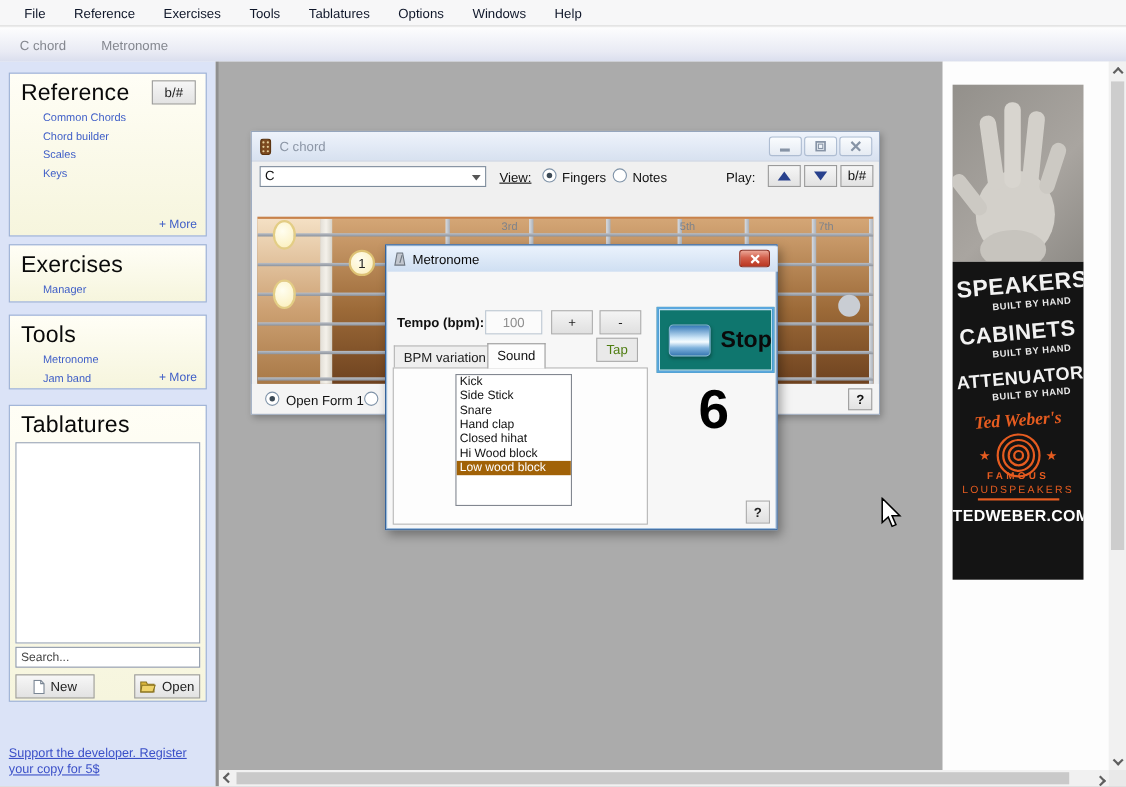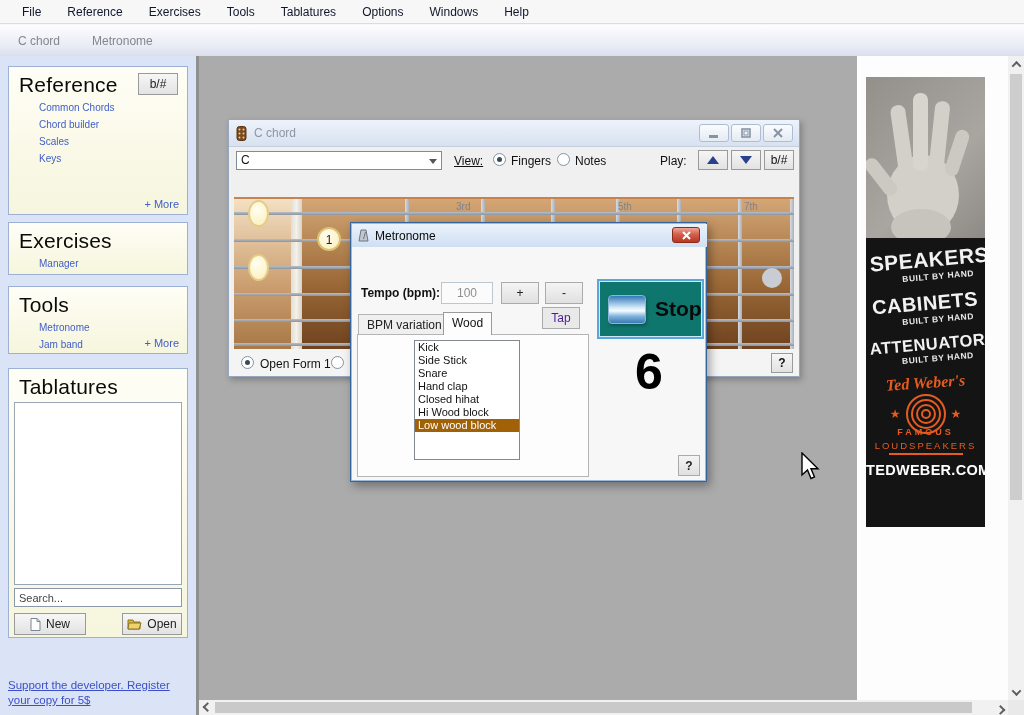--- a/index.html
+++ b/index.html
@@ -78,21 +78,21 @@
   
   #metro { left:350px; top:222px; width:357px; height:260px; background:#f7f7f7; border:1px solid #35639b; box-shadow:0 0 0 1px #9dbcdc inset, 3px 4px 9px rgba(0,0,0,0.35); }
   #metro-title { position:absolute; left:1px; top:1px; width:355px; height:23px; background:linear-gradient(180deg,#eaf2fc,#cfdff2); display:flex; align-items:center; padding-left:6px; }
   #metro-title .ttl { color:#0a0a0a; margin-left:6px; }
   #metro-close { position:absolute; right:7px; top:3px; width:28px; height:16px; background:linear-gradient(180deg,#eca797,#d3604c 45%,#b93722); border:1px solid #8e2a1a; border-radius:3px; display:flex; align-items:center; justify-content:center; }
   #metro-toolbar { position:absolute; left:1px; top:24px; width:355px; height:22px; background:#f2f2f2; border-bottom:1px solid #e2e2e2; display:flex; align-items:center; }
   .grip { width:0; height:14px; border-left:2px dotted #a9a9a9; margin:0 6px 0 4px; }
   #preset-combo { position:relative; width:113px; height:17px; background:#fff; border:1px solid #98a4b2; margin-left:6px; }
   .tempo-box { position:absolute; left:90px; top:59px; width:52px; height:22px; background:#fbfbfb; border:1px solid #bcc7d2; color:#8f8f8f; text-align:center; font-size:12px; line-height:20px; font-family:"Liberation Sans",sans-serif; }
   .mini-btn { position:absolute; width:38px; height:22px; background:linear-gradient(#f4f4f4,#e0e0e0); border:1px solid #ababab; text-align:center; line-height:20px; font-size:12px; color:#222; }
-  .mini-btn.disabled { color:#4c1d95; background:#e9e9e9; }
+  .mini-btn.disabled { color:#4d7c0f; background:#e9e9e9; }
   .tab { position:absolute; height:21px; font-size:12px; padding:0 8px; line-height:20px; }
   .tab.inactive { background:#efefef; border:1px solid #b5b5b5; border-bottom:none; top:91px; color:#222; }
   .tab.active { background:#fdfdfd; border:1px solid #9a9a9a; border-bottom:none; top:89px; height:23px; z-index:3; }
   #tabpanel { position:absolute; left:6px; top:111px; width:232px; height:143px; background:#fdfdfd; border:1px solid #b5b5b5; }
   #sound-list { position:absolute; left:56px; top:5px; width:106px; height:120px; background:#fff; border:1px solid #828790; font-size:11px; overflow:hidden; }
   .snd { padding:0 3px; height:13px; line-height:13px; color:#111; white-space:nowrap; }
   .snd.sel { background:#a16207; color:#fff; }
   #stop-btn { position:absolute; left:246px; top:56px; width:107px; height:60px; background:#0f766e; border:2px solid #5aa7de; box-shadow:inset 0 0 0 1px #cfe8f8; display:flex; align-items:center; padding-left:9px; gap:9px; }
   #stop-icon { width:38px; height:29px; border-radius:4px; border:1px solid #8ab4d8; background:linear-gradient(180deg,#3579b8 0%,#cfe7f8 42%,#f6fcff 55%,#7fb2dd 75%,#3a7ab4 100%); box-shadow:1px 2px 3px rgba(0,0,0,0.25); }
   #stop-text { font-size:21px; font-weight:bold; color:#0a0a0a; }
@@ -288,21 +288,21 @@
     </div>
 
 
     <span class="lbl" style="left:10px; top:63px; font-weight:bold;">Tempo (bpm):</span>
     <input class="tempo-box" readonly="" value="100" style="">
     <div class="mini-btn" style="left:150px; top:59px;">+</div>
     <div class="mini-btn" style="left:194px; top:59px;">-</div>
     <div class="mini-btn disabled" style="left:191px; top:84px;">Tap</div>
 
     <div class="tab inactive" style="left:7px;">BPM variation</div>
-    <div class="tab active" style="left:92px;">Wood</div>
+    <div class="tab active" style="left:92px;">Sound</div>
 
     <div id="tabpanel">
       <div id="sound-list">
         <div class="snd">Kick</div>
         <div class="snd">Side Stick</div>
         <div class="snd">Snare</div>
         <div class="snd">Hand clap</div>
         <div class="snd">Closed hihat</div>
         <div class="snd">Hi Wood block</div>
         <div class="snd sel">Low wood block</div>

